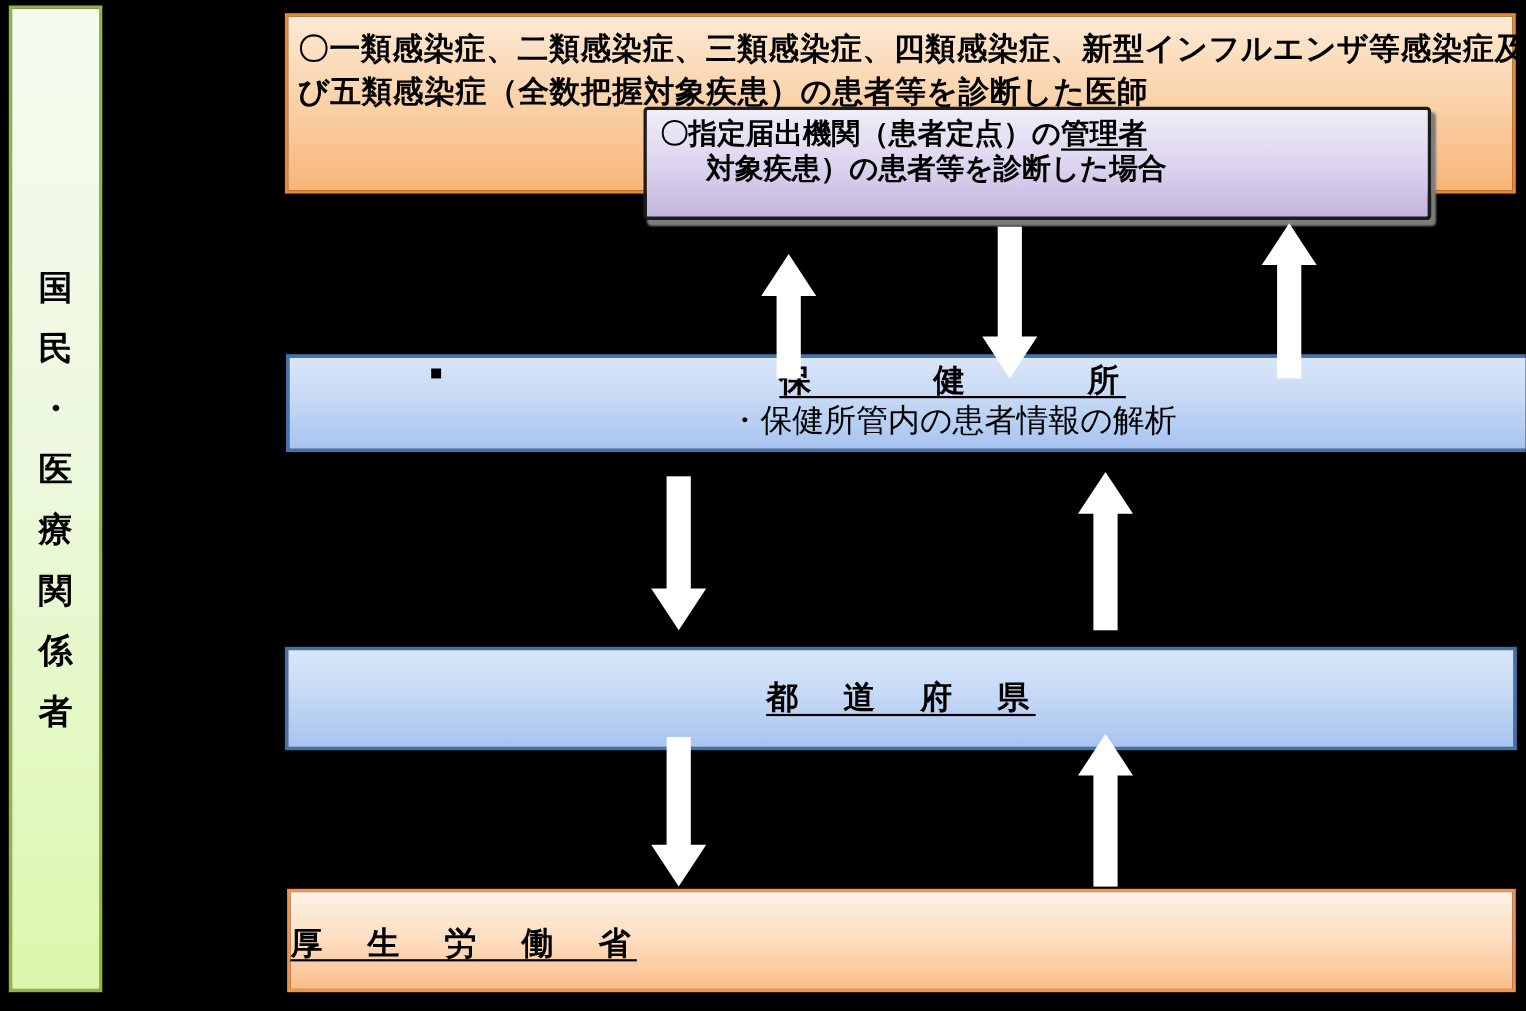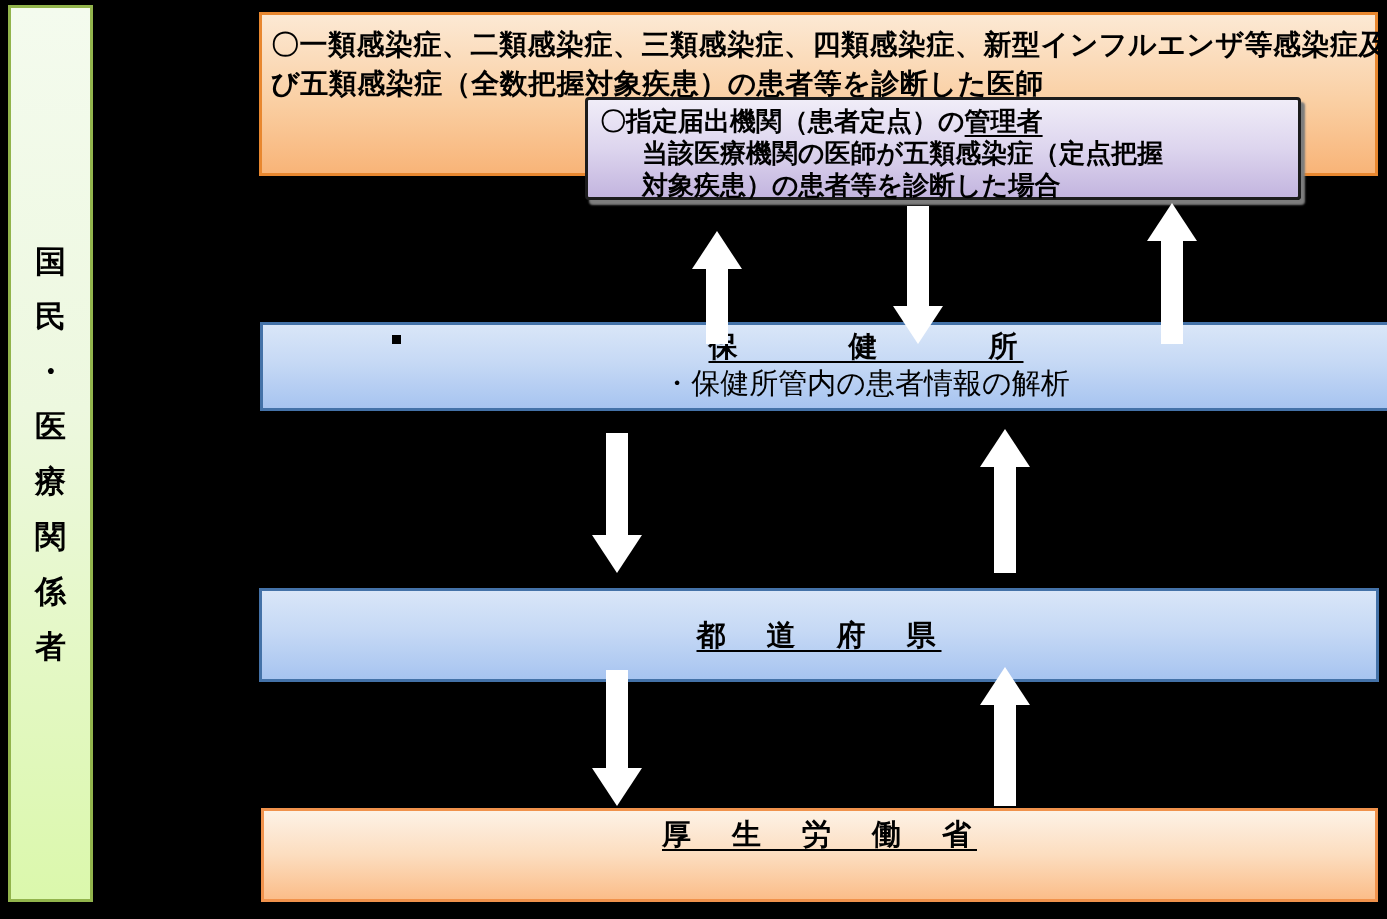--- a/index.html
+++ b/index.html
@@ -44,21 +44,21 @@
     border:3px solid #4472A8;
     display:flex;flex-direction:column;align-items:center;
   }
   .hokenjo-box{left:260px;top:322px;width:1212px;height:89px;padding-top:3px;}
   .todofuken-box{left:259px;top:588px;width:1120px;height:94px;justify-content:center;}
 
   .mhlw-box{
     left:261px;top:808px;width:1117px;height:94px;
     background:linear-gradient(180deg,#FDF2E6 0%,#FCDDBF 50%,#FBBD89 100%);
     border:3px solid #F0924C;
-    display:flex;flex-direction:column;align-items:center;
+    display:flex;flex-direction:row;align-items:center;
     padding-top:5px;
   }
 
   .box-title{font-size:29px;font-weight:bold;letter-spacing:6px;white-space:nowrap;line-height:36px;}
   .box-desc{font-size:29px;white-space:nowrap;line-height:38px;}
   .u{text-decoration:underline;text-decoration-thickness:2px;text-underline-offset:5px;}
 
   
   .arrow{position:absolute;width:50px;z-index:5;}
   .arrow .shaft{position:absolute;left:14px;width:22px;background:#FFF;}
@@ -91,21 +91,20 @@
   </div>
   <div class="line">
     <span>び五類感染症（全数把握対象疾患）の患者等を診断した</span><span class="u">医師</span>
   </div>
 </div>
 
 <div class="abs kanrisha-box">
   <div class="line">
     <span>〇指定届出機関（患者定点）の</span><span class="u">管理者</span>
   </div>
-  <div class="line indent">当該医療機関の医師が五類感染症（定点把握</div>
   <div class="line indent">対象疾患）の患者等を診断した場合</div>
 </div>
 
 <div class="abs box blue-box hokenjo-box">
   <div class="box-title u">保　　　健　　　所</div>
   <div class="box-desc">・保健所管内の患者情報の解析</div>
 </div>
 
 <div class="abs box blue-box todofuken-box">
   <div class="box-title u">都　道　府　県</div>

